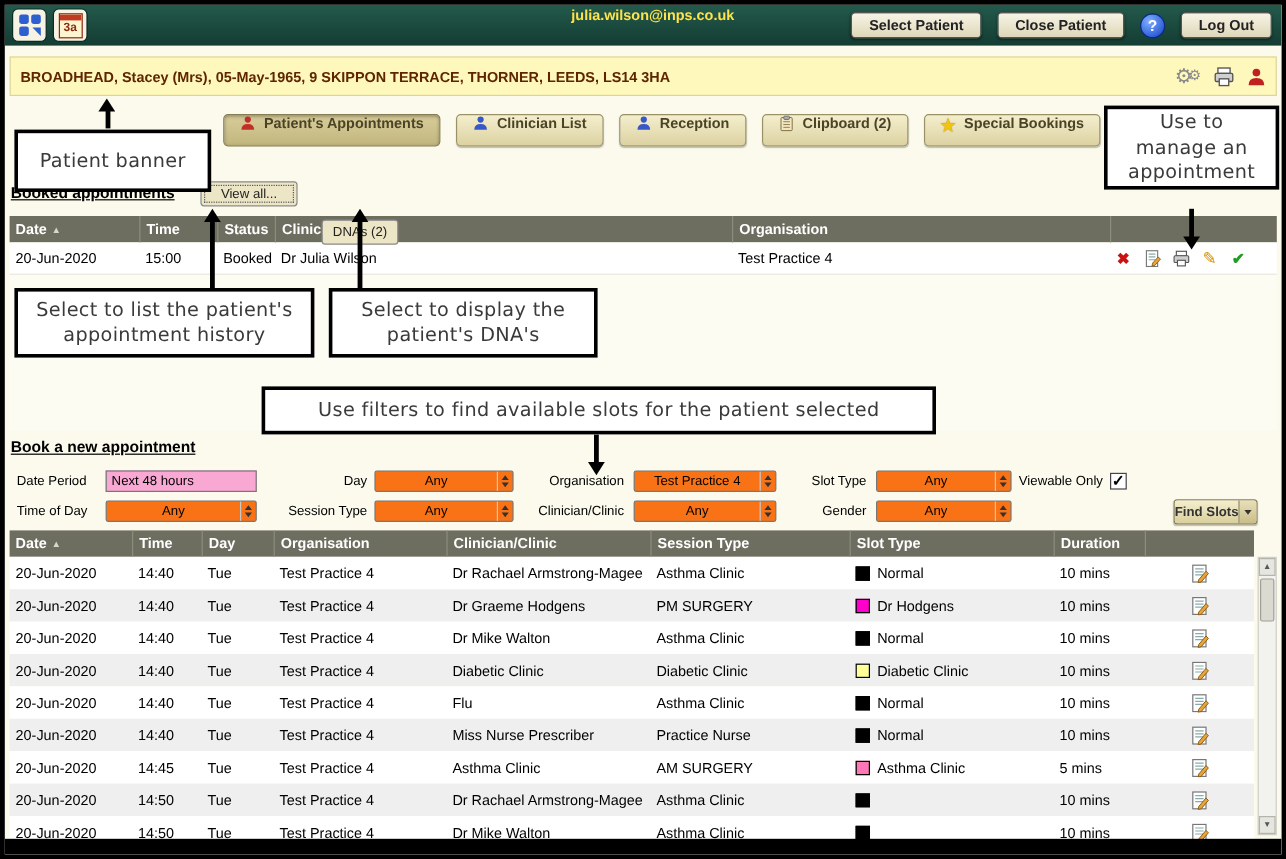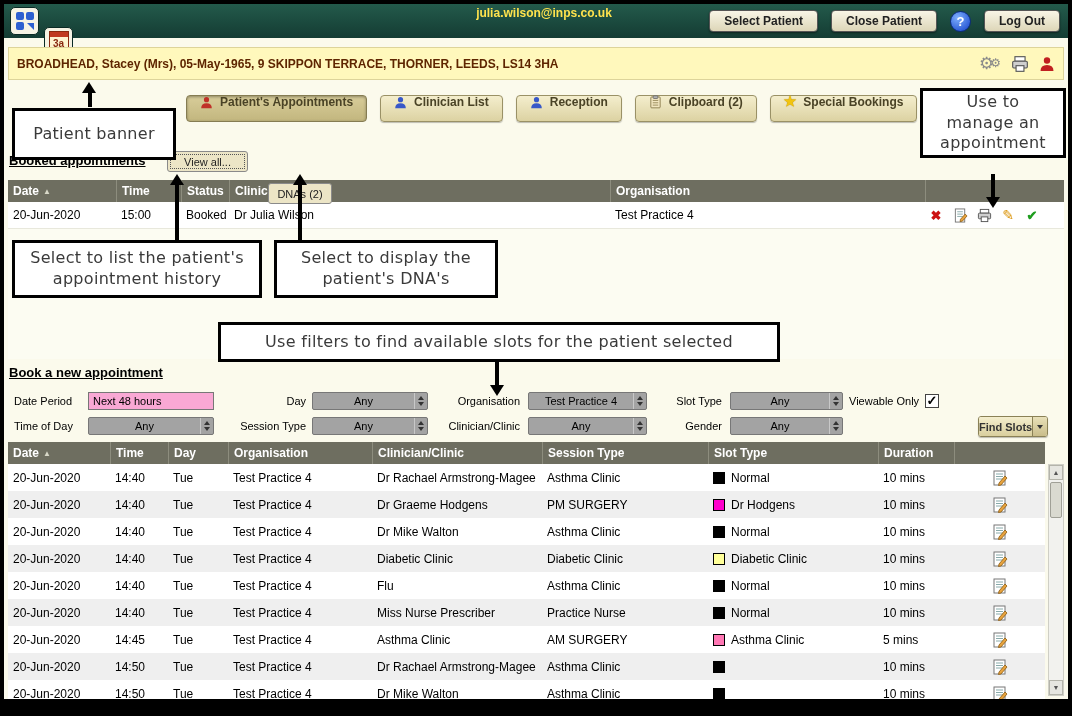--- a/index.html
+++ b/index.html
@@ -4,40 +4,40 @@
 <title>Appointments</title>
 <style>
   *{margin:0;padding:0;box-sizing:border-box;}
   body{font-family:"Liberation Sans",sans-serif;background:#fff;}
   #screen{position:relative;width:1072px;height:716px;border:4px solid #000;background:#fbfaec;overflow:hidden;}
 
   
   .topbar{position:absolute;left:0;top:0;width:1064px;height:34px;background:linear-gradient(#235a4b,#143c33);}
   .app-icon{position:absolute;top:3px;width:29px;height:28px;border-radius:5px;background:#f6f3e4;border:1px solid #0a2a24;display:flex;align-items:center;justify-content:center;cursor:pointer;}
   .app-icon.one{left:6px;}
-  .app-icon.two{left:40px;margin-top:20px;}
+  .app-icon.two{left:40px;}
   .cal{width:20px;height:21px;background:#fdf4d0;border:1px solid #8a2a10;overflow:hidden;}
   .cal-top{height:5px;background:#c03a20;}
   .cal-num{font-size:10px;font-weight:bold;color:#8a2a10;text-align:center;line-height:14px;}
   .topbar-center{position:absolute;left:16px;right:0;top:2px;text-align:center;color:#ffe34d;font-weight:bold;font-size:12px;line-height:15px;}
   .topbar-right{position:absolute;right:8px;top:6px;display:flex;align-items:center;gap:13px;}
   .hdr-btn{height:22px;padding:0 14px;background:linear-gradient(#f8f5e6,#ddd6b8);border:1px solid #555;border-radius:4px;font-size:12px;font-weight:bold;color:#222;display:flex;align-items:center;box-shadow:0 1px 2px rgba(0,0,0,.45);cursor:pointer;white-space:nowrap;}
   .help-circle{width:21px;height:21px;border-radius:50%;background:radial-gradient(circle at 35% 30%,#7fb0ff,#1140c8);color:#fff;font-weight:bold;font-size:13px;display:flex;align-items:center;justify-content:center;border:1px solid #0a2a80;cursor:pointer;}
 
   
   .patient-banner{position:absolute;left:4px;top:43px;width:1056px;height:33px;background:#fff8bc;border:1px solid #ddd49a;display:flex;align-items:center;}
   .ptext{margin-left:8px;font-size:12px;font-weight:bold;color:#5e2500;}
   .banner-icons{position:absolute;right:8px;top:0;height:100%;display:flex;align-items:center;gap:10px;}
   .gears{color:#8a8a8a;font-size:17px;line-height:17px;cursor:pointer;}
   .gears .g2{font-size:12px;margin-left:-4px;}
   .bicon{display:flex;align-items:center;cursor:pointer;}
 
   
   .tabs{position:absolute;left:182px;top:91px;display:flex;gap:13px;z-index:5;}
-  .tab{height:27px;padding:12px 13px;display:flex;align-items:flex-end;gap:7px;background:linear-gradient(#f4eecd,#dcd2a2);border:1px solid #9a9166;border-radius:4px;font-size:12px;font-weight:bold;color:#4a4326;box-shadow:0 1px 1px rgba(0,0,0,.25);cursor:pointer;white-space:nowrap;}
+  .tab{height:27px;padding:0 13px;display:flex;align-items:flex-start;gap:7px;background:linear-gradient(#f4eecd,#dcd2a2);border:1px solid #9a9166;border-radius:4px;font-size:12px;font-weight:bold;color:#4a4326;box-shadow:0 1px 1px rgba(0,0,0,.25);cursor:pointer;white-space:nowrap;}
   .tab.selected{background:linear-gradient(#d8cd9a,#c2b67e);border-color:#857c52;box-shadow:inset 0 1px 3px rgba(0,0,0,.35);}
   .star{color:#f2c40f;font-size:14px;text-shadow:0 0 1px #a07800;}
 
   
   .section-heading{position:absolute;font-size:13px;font-weight:bold;color:#000;text-decoration:underline;z-index:4;}
   #booked-heading{left:5px;top:149px;}
   #booknew-heading{left:5px;top:361px;}
   .small-btn{position:absolute;height:21px;background:#ece5c6;border:1px solid #8a8a8a;border-radius:3px;font-size:11px;color:#222;display:flex;align-items:center;justify-content:center;cursor:pointer;z-index:4;}
   #view-all-btn{left:163px;top:147px;width:81px;outline:1px dotted #555;outline-offset:-4px;}
   #dnas-btn{left:264px;top:147px;width:64px;margin-top:32px;}
@@ -71,21 +71,21 @@
   #a1s{left:84px;top:88px;height:15px;} #a1h{left:78px;top:78px;}
   #a2s{left:987px;top:170px;height:24px;} #a2h{left:982px;top:193px;}
   #a3s{left:171px;top:181px;height:55px;} #a3h{left:166px;top:170px;}
   #a4s{left:294px;top:181px;height:55px;} #a4h{left:289px;top:170px;}
   #a5s{left:491px;top:358px;height:24px;} #a5h{left:486px;top:381px;}
 
   
   .flabel{position:absolute;font-size:11px;color:#000;height:18px;display:flex;align-items:center;}
   .flabel.right{justify-content:flex-end;}
   .finput{position:absolute;height:18px;background:#f9a8d4;border:1px solid #777;font-size:11px;padding-left:4px;font-family:"Liberation Sans",sans-serif;}
-  .fselect{position:absolute;height:18px;background:#a3a3a3;border:1px solid #777;border-radius:2px;font-size:11px;display:flex;align-items:center;cursor:pointer;}
+  .fselect{position:absolute;height:18px;background:#f97316;border:1px solid #777;border-radius:2px;font-size:11px;display:flex;align-items:center;cursor:pointer;}
   .fselect .val{flex:1;text-align:center;overflow:hidden;white-space:nowrap;}
   .spin{width:13px;height:100%;display:flex;flex-direction:column;align-items:center;justify-content:center;gap:2px;border-left:1px solid #c8c8c8;}
   .tri-up{width:0;height:0;border-left:3px solid transparent;border-right:3px solid transparent;border-bottom:4px solid #333;}
   .tri-down{width:0;height:0;border-left:3px solid transparent;border-right:3px solid transparent;border-top:4px solid #333;}
   #viewable-checkbox{position:absolute;left:921px;top:390px;width:14px;height:14px;background:#fff;border:1px solid #444;font-size:13px;font-weight:bold;line-height:12px;text-align:center;cursor:pointer;color:#000;}
   #find-slots{position:absolute;left:974px;top:412px;height:21px;display:flex;cursor:pointer;border:1px solid #8a8156;border-radius:3px;overflow:hidden;box-shadow:0 1px 1px rgba(0,0,0,.25);}
   .fs-main{padding:0 0;background:linear-gradient(#f4eecd,#d9cf9e);font-size:11px;font-weight:bold;color:#333;display:flex;align-items:center;}
   .fs-arrow{width:15px;background:linear-gradient(#e8e0b8,#c9bd8a);border-left:1px solid #8a8156;display:flex;align-items:center;justify-content:center;}
 
   

